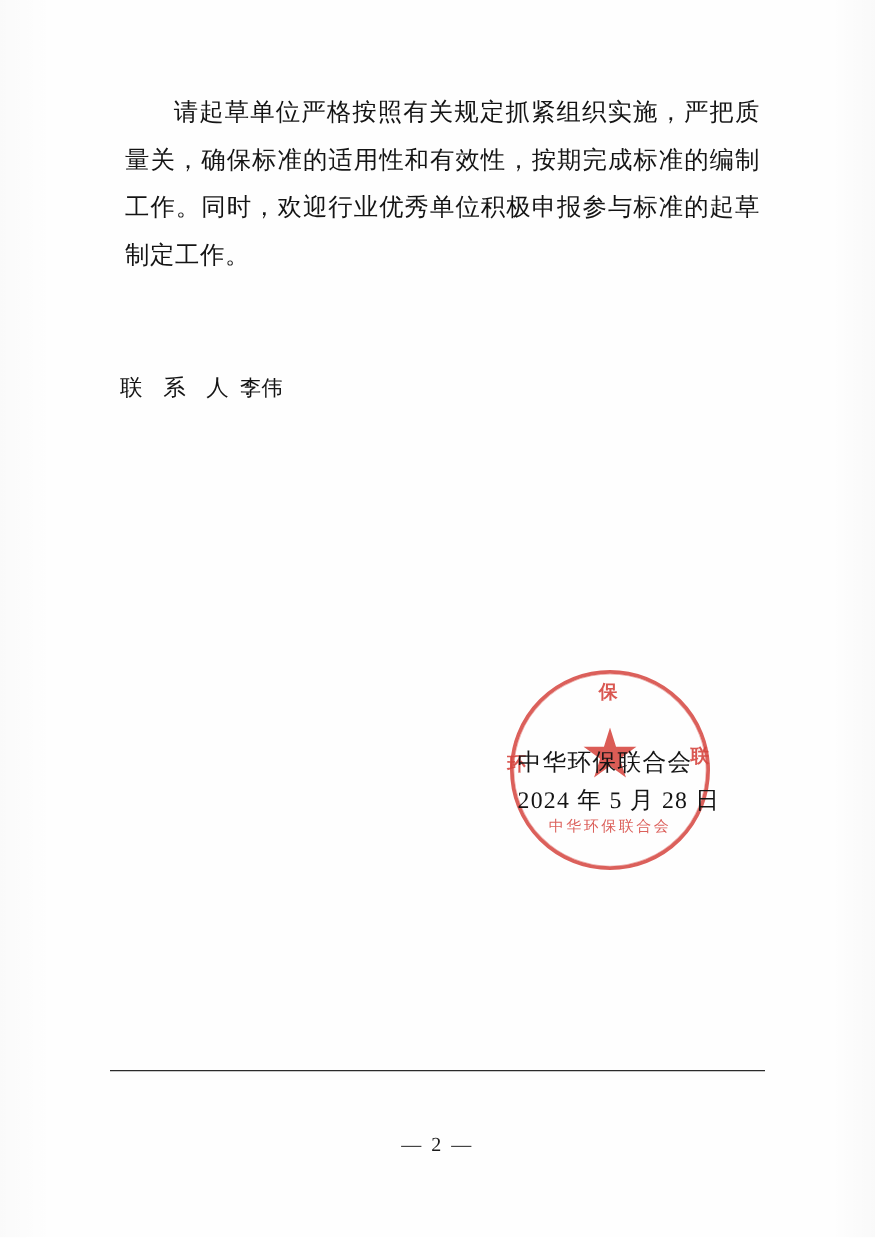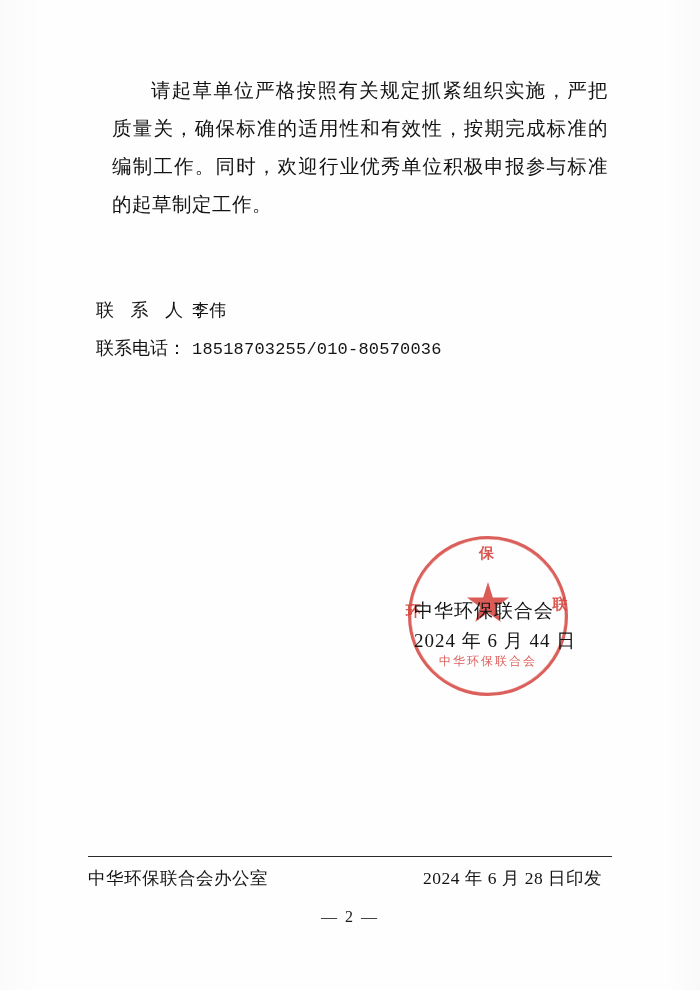--- a/index.html
+++ b/index.html
@@ -38,21 +38,21 @@
     top: 72px;
     width: 512px;
   }
 
   .para {
     font-size: 19.5px;
     line-height: 38px;
     letter-spacing: 0.5px;
     text-align: justify;
     text-justify: inter-ideograph;
-    margin: 0 0 2px 16px;
+    margin: 0 0 2px 4px;
     color: #141414;
   }
   .para.indent {
     text-indent: 39px;
   }
 
   .gap-sm { height: 14px; }
 
   .contact-block {
     position: absolute;
@@ -201,41 +201,34 @@
   <div class="paper-tint"></div>
 
   <div class="body-text">
     <p class="para indent">请起草单位严格按照有关规定抓紧组织实施，严把质量关，确保标准的适用性和有效性，按期完成标准的编制工作。同时，欢迎行业优秀单位积极申报参与标准的起草制定工作。</p>
     <div class="gap-sm"></div>
   </div>
 
   <div class="contact-block">
     <div class="contact-line">
       <span class="label label-spread">联 系 人：</span><span class="value">李伟</span>
-    </div>
-    <div class="contact-line">
-      <span class="label label-plain">联系电话：</span><span class="value">18518703255/010-80570036</span>
     </div>
   </div>
 
   <div class="seal">
     <div class="seal-ring"></div>
     <div class="seal-star"></div>
     <div class="seal-arc-text">
       <span style="transform: rotate(-38deg) translate(-56px,-62px) rotate(38deg);">环</span>
       <span style="transform: translate(-9px,-72px);">保</span>
       <span style="transform: rotate(38deg) translate(38px,-56px) rotate(-38deg);">联</span>
     </div>
     <div class="seal-bottom-text">中华环保联合会</div>
   </div>
 
   <div class="sign-block">
     <div class="sign-line">中华环保联合会</div>
-    <div class="sign-line">2024 年 6 月 44 日</div>
+    <div class="sign-line">2024 年 5 月 28 日</div>
   </div>
 
   <div class="footer-rule"></div>
-  <div class="footer-row">
-    <div class="footer-left">中华环保联合会办公室</div>
-    <div class="footer-right">2024 年 6 月 28 日印发</div>
-  </div>
   <div class="page-number">— 2 —</div>
 </div>
 
 </body></html>

